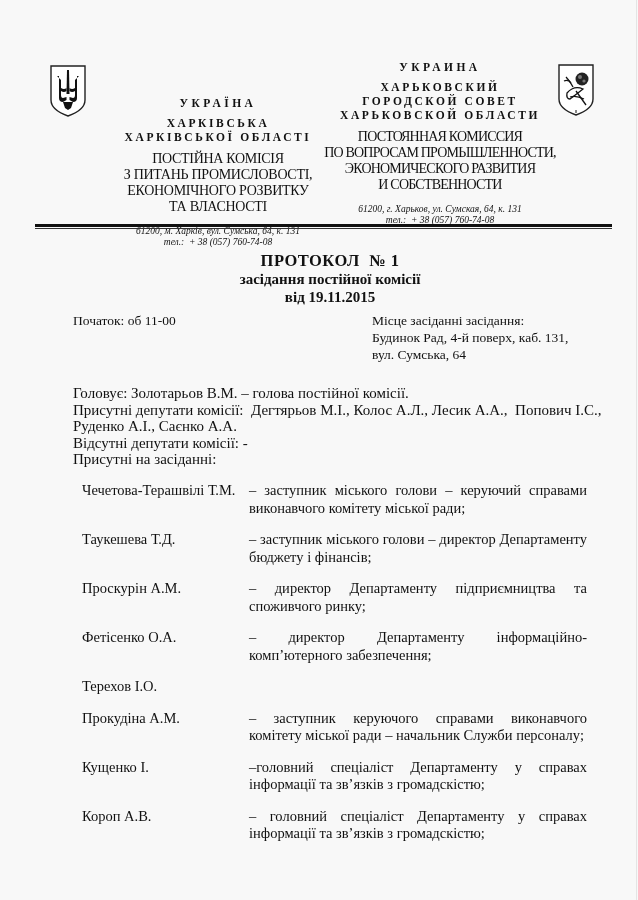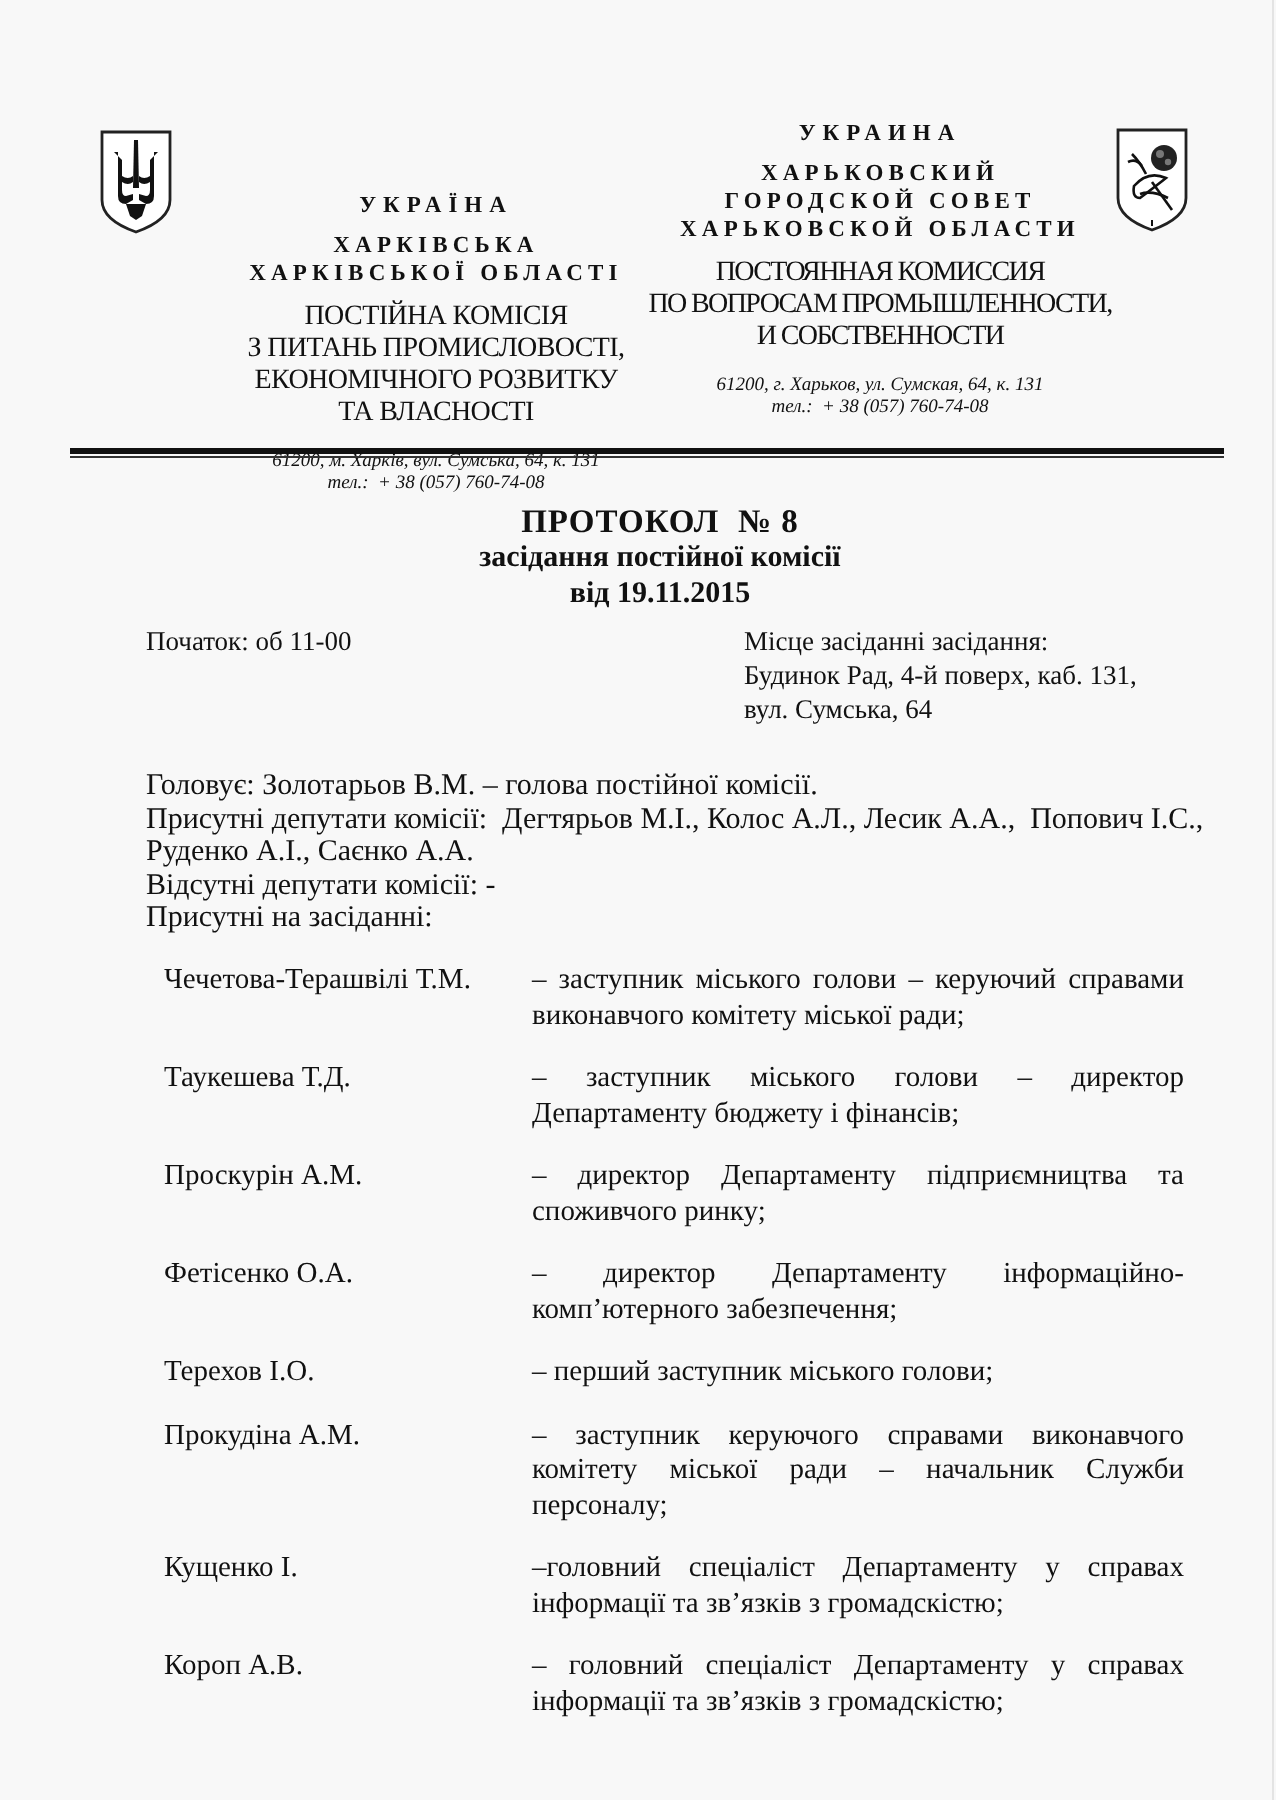--- a/index.html
+++ b/index.html
@@ -127,21 +127,20 @@
       position: absolute;
       left: 82px;
       top: 482px;
       width: 510px;
       font-size: 14.5px;
       line-height: 17.5px;
     }
     .att-row {
       display: flex;
       margin-bottom: 14px;
-      gap: 17px;
     }
     .att-name {
       width: 167px;
       flex: none;
     }
     .att-role {
       width: 338px;
       text-align: justify;
     }
   </style>
@@ -202,35 +201,36 @@
 <div class="head-col" id="head-ru">
   <div class="country">УКРАИНА</div>
   <div class="council">
     <div>ХАРЬКОВСКИЙ</div>
     <div>ГОРОДСКОЙ СОВЕТ</div>
     <div>ХАРЬКОВСКОЙ ОБЛАСТИ</div>
   </div>
   <div class="committee">
     <div>ПОСТОЯННАЯ КОМИССИЯ</div>
     <div>ПО ВОПРОСАМ ПРОМЫШЛЕННОСТИ,</div>
+    <div>ЭКОНОМИЧЕСКОГО РАЗВИТИЯ</div>
     <div>И СОБСТВЕННОСТИ</div>
   </div>
   <div class="address">
     <div>61200, г. Харьков, ул. Сумская, 64, к. 131</div>
     <div style="white-space:pre">тел.:  + 38 (057) 760-74-08</div>
   </div>
 </div>
 
 <div class="separator">
   <div class="thick"></div>
   <div class="thin"></div>
 </div>
 
 <div class="title-block">
-  <div class="doc-title" style="white-space:pre">ПРОТОКОЛ  № 8</div>
+  <div class="doc-title" style="white-space:pre">ПРОТОКОЛ  № 1</div>
   <div>засідання постійної комісії</div>
   <div>від 19.11.2015</div>
 </div>
 
 <div class="meta-start">Початок: об 11-00</div>
 <div class="meta-place">
   <div>Місце засіданні засідання:</div>
   <div>Будинок Рад, 4-й поверх, каб. 131,</div>
   <div>вул. Сумська, 64</div>
 </div>
@@ -255,21 +255,20 @@
   <div class="att-row">
     <div class="att-name">Проскурін А.М.</div>
     <div class="att-role">– директор Департаменту підприємництва та споживчого ринку;</div>
   </div>
   <div class="att-row">
     <div class="att-name">Фетісенко О.А.</div>
     <div class="att-role">– директор Департаменту інформаційно-комп’ютерного забезпечення;</div>
   </div>
   <div class="att-row">
     <div class="att-name">Терехов І.О.</div>
-    <div class="att-role">– перший заступник міського голови;</div>
   </div>
   <div class="att-row">
     <div class="att-name">Прокудіна А.М.</div>
     <div class="att-role">– заступник керуючого справами виконавчого комітету міської ради – начальник Служби персоналу;</div>
   </div>
   <div class="att-row">
     <div class="att-name">Кущенко І.</div>
     <div class="att-role">–головний спеціаліст Департаменту у справах інформації та зв’язків з громадскістю;</div>
   </div>
   <div class="att-row">

